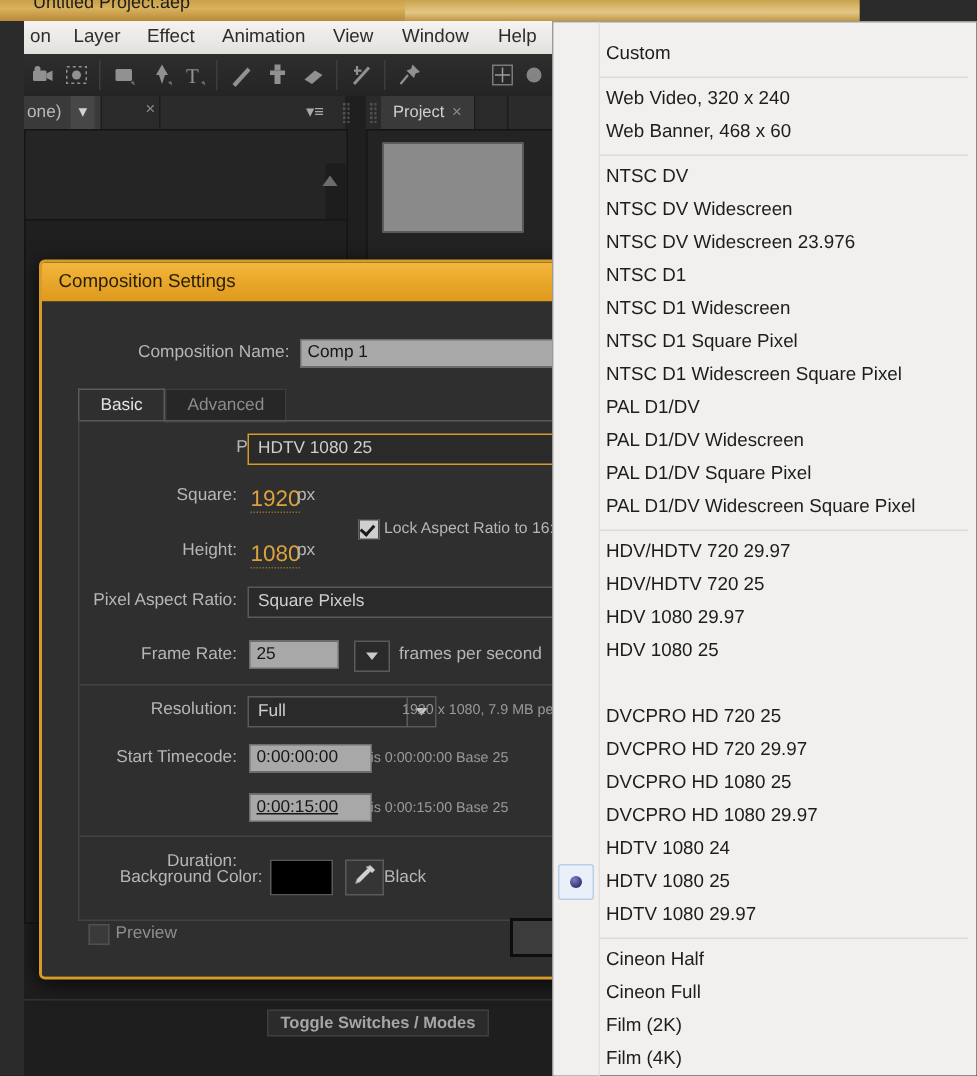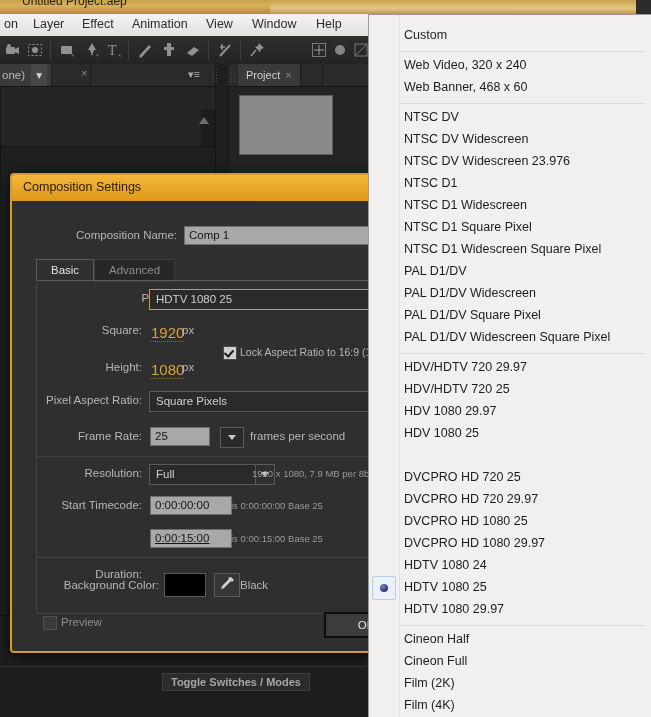--- a/index.html
+++ b/index.html
@@ -6,37 +6,37 @@
   body{
     width:651px;height:717px;overflow:hidden;position:relative;
     background:#2b2b2b;
     font-family:"Liberation Sans", sans-serif;
     -webkit-font-smoothing:antialiased;
   }
   .abs{position:absolute;}
 
   
   #titlebar{
-    left:0;top:0;width:636px;height:14px;
+    left:0;top:0;width:573px;height:14px;
     background:linear-gradient(to bottom,#caa04a 0%,#d9b25c 40%,#b8893a 100%);
     overflow:hidden;
     text-align:center;
   }
   #titlebar .tbtext{
     position:absolute;left:22px;top:-6px;
     font-size:12px;color:#1d1d1d;white-space:nowrap;
   }
   #titlebar .tbglass{
     position:absolute;left:270px;top:0;width:381px;height:14px;
     background:linear-gradient(to bottom,#c9a24d,#e6cb8e 60%,#c29a44);
     opacity:.85;
   }
 
   
-  #app{left:0;top:14px;width:622px;height:703px;background:#232323;overflow:hidden;}
+  #app{left:16px;top:14px;width:622px;height:703px;background:#232323;overflow:hidden;}
 
   
   #menubar{
     left:0;top:0;width:651px;height:22px;
     background:linear-gradient(to bottom,#f4f3f1,#e3e1de);
     border-bottom:1px solid #c8c6c3;
   }
   #menubar .mi{
     position:absolute;top:3px;font-size:12.5px;color:#2c2c2c;white-space:nowrap;
   }

